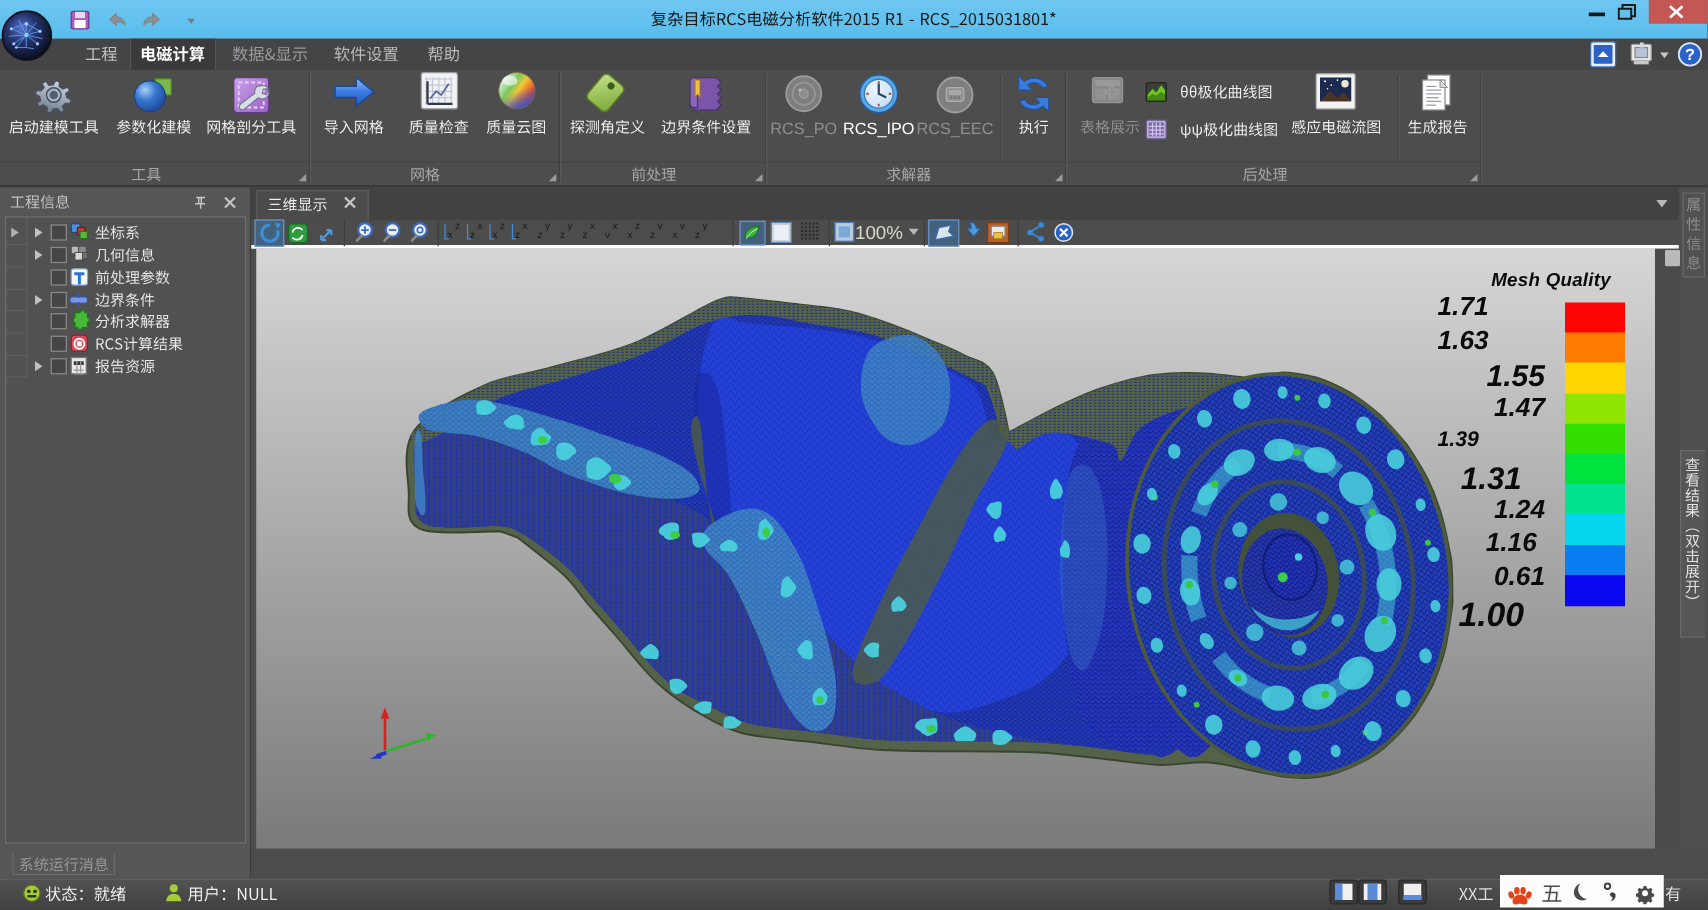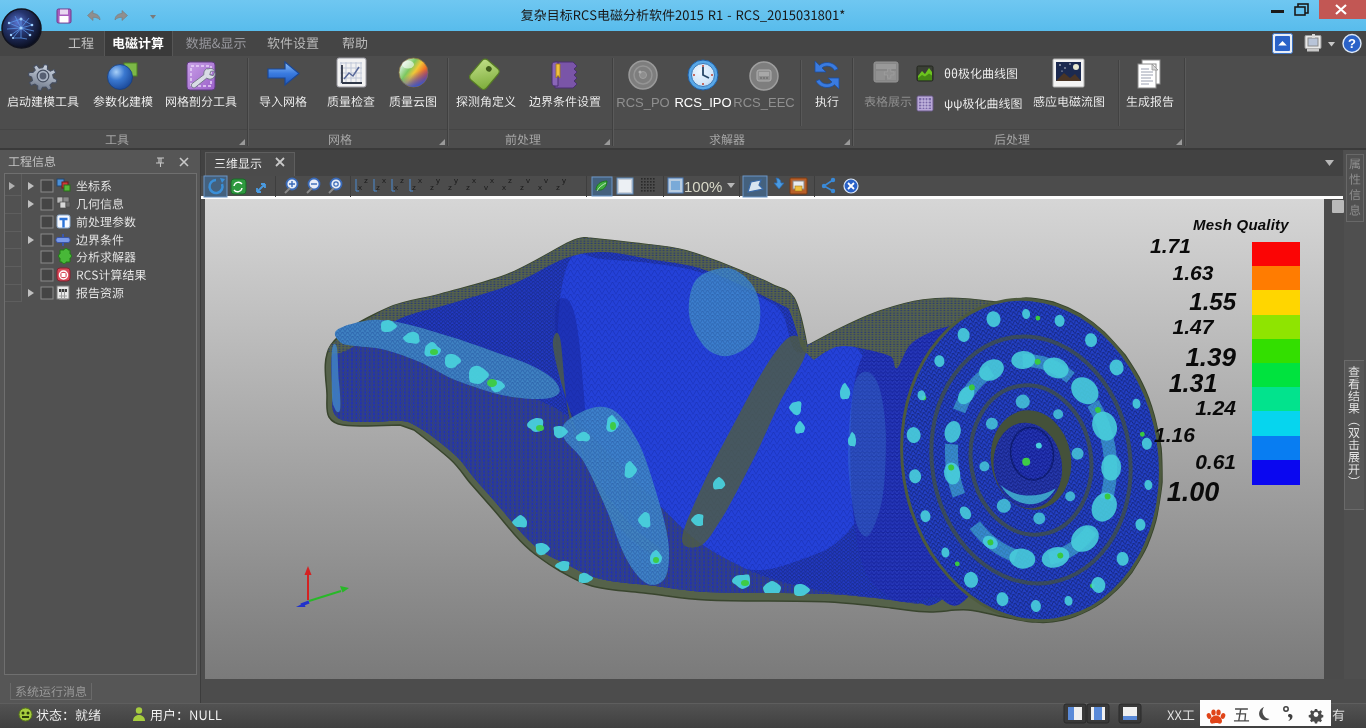--- a/index.html
+++ b/index.html
@@ -593,27 +593,27 @@
       <path d="M308 566l-3.5 9h7z" fill="#d42222" stroke="none"></path>
       <path d="M309 601l32-10" stroke="#28b828" stroke-width="2"></path>
       <path d="M349 588l-9-2 2.5 6.5z" fill="#28b828" stroke="none"></path>
       <path d="M309 602l-8 3" stroke="#2233cc" stroke-width="3"></path>
       <path d="M296 607l8-4 1.5 4z" fill="#2233cc" stroke="none"></path>
     </g>
   </svg>
 <div style="position:absolute;left:1150px;top:210px;width:174px;height:300px;font-family:'Liberation Sans',sans-serif;font-style:italic;font-weight:bold;color:#0a0a0a">
     <div style="position:absolute;left:43px;top:6px;font-size:15px;letter-spacing:0.2px">Mesh Quality</div>
     <div style="position:absolute;left:0;top:24px;width:86px;text-align:left;font-size:21px">1.71</div>
-    <div style="position:absolute;left:0;top:51px;width:86px;text-align:center;font-size:21px">1.63</div>
+    <div style="position:absolute;left:0;top:51px;width:86px;text-align:left;font-size:21px">1.63</div>
     <div style="position:absolute;left:0;top:78px;width:86px;text-align:right;font-size:24px">1.55</div>
-    <div style="position:absolute;left:0;top:105px;width:86px;text-align:center;font-size:21px">1.47</div>
-    <div style="position:absolute;left:0;top:132px;width:86px;text-align:right;font-size:26px">1.39</div>
+    <div style="position:absolute;left:0;top:105px;width:86px;text-align:right;font-size:21px">1.47</div>
+    <div style="position:absolute;left:0;top:132px;width:86px;text-align:left;font-size:17px">1.39</div>
     <div style="position:absolute;left:0;top:159px;width:86px;text-align:center;font-size:25px">1.31</div>
     <div style="position:absolute;left:0;top:186px;width:86px;text-align:right;font-size:21px">1.24</div>
-    <div style="position:absolute;left:4px;top:213px;width:86px;text-align:left;font-size:21px">1.16</div>
+    <div style="position:absolute;left:16px;top:213px;width:86px;text-align:center;font-size:21px">1.16</div>
     <div style="position:absolute;left:0;top:240px;width:86px;text-align:right;font-size:21px">0.61</div>
     <div style="position:absolute;left:0;top:267px;width:86px;text-align:center;font-size:27px">1.00</div>
     <div style="position:absolute;left:102px;top:32px;width:48px;height:25px;background:#fb0505"></div>
     <div style="position:absolute;left:102px;top:56px;width:48px;height:25px;background:#ff7c01"></div>
     <div style="position:absolute;left:102px;top:80px;width:48px;height:25px;background:#ffd600"></div>
     <div style="position:absolute;left:102px;top:105px;width:48px;height:25px;background:#8fe401"></div>
     <div style="position:absolute;left:102px;top:129px;width:48px;height:25px;background:#33df00"></div>
     <div style="position:absolute;left:102px;top:153px;width:48px;height:25px;background:#00e33e"></div>
     <div style="position:absolute;left:102px;top:177px;width:48px;height:25px;background:#02e38d"></div>
     <div style="position:absolute;left:102px;top:201px;width:48px;height:25px;background:#06d5ee"></div>

